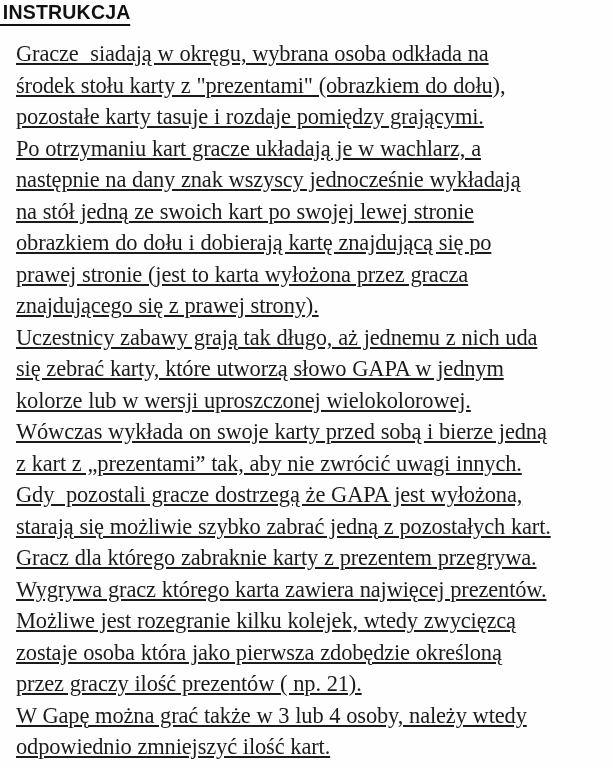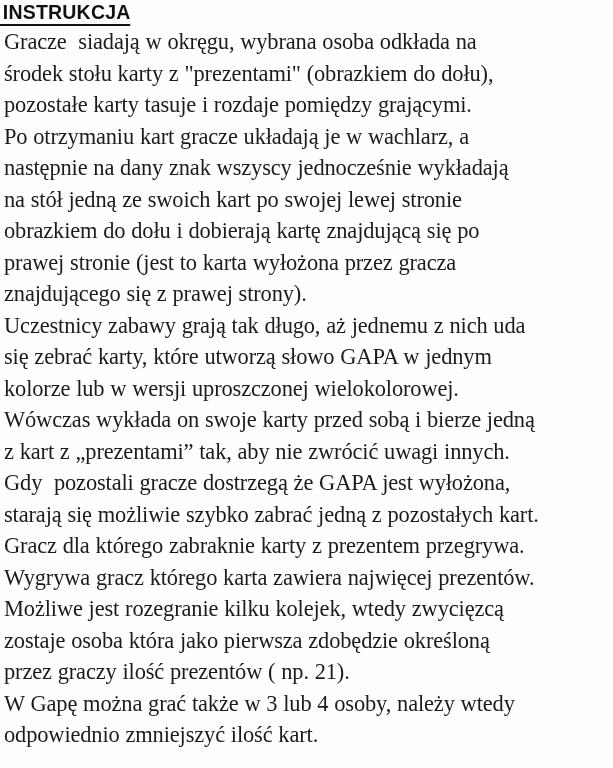--- a/index.html
+++ b/index.html
@@ -17,20 +17,21 @@
     -webkit-font-smoothing: antialiased;
   }
 
   #sheet {
     position: relative;
     width: 613px;
     height: 768px;
     background: #fefefe;
     box-sizing: border-box;
     padding: 0;
+    text-decoration: underline;
   }
 
   
   .doc-heading {
     margin: 0;
     padding: 0 0 0 3px;
     font-family: "Liberation Sans", "DejaVu Sans", sans-serif;
     font-weight: bold;
     font-size: 21px;
     line-height: 23px;
@@ -43,21 +44,21 @@
     transform: scaleX(0.93);
     transform-origin: left center;
   }
   .heading-wrap {
     height: 26px;
     line-height: 26px;
   }
 
   
   .doc-body {
-    margin: 0;
+    margin: 12px;
     padding: 0 0 0 4px;
   }
 
   .doc-line {
     display: block;
     height: 31.5px;
     line-height: 31.5px;
     font-size: 23.5px;
     white-space: pre;
     letter-spacing: -0.15px;

